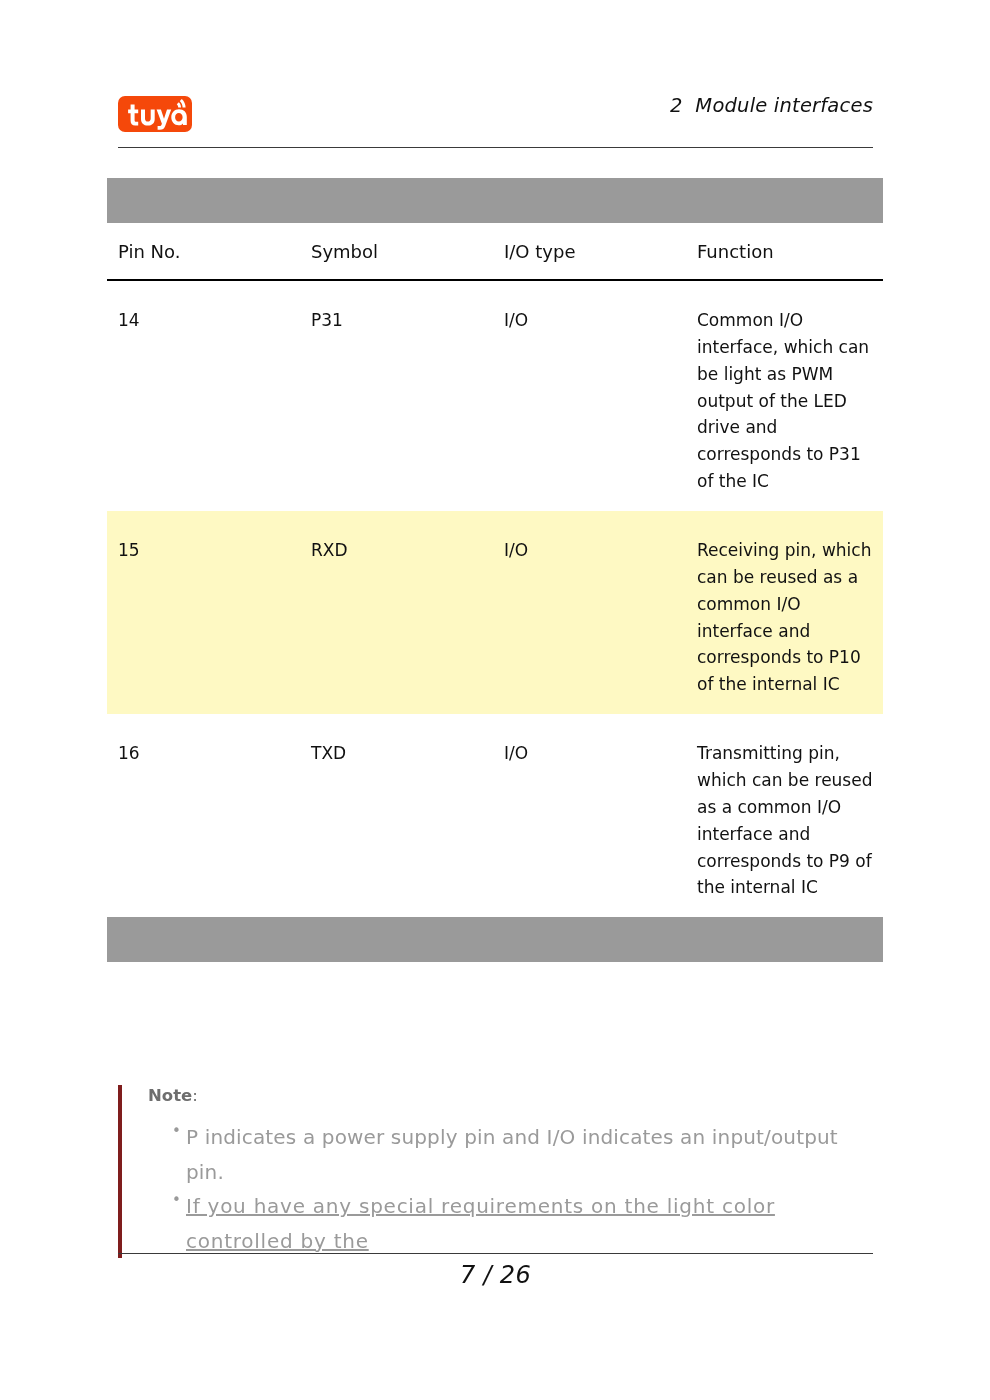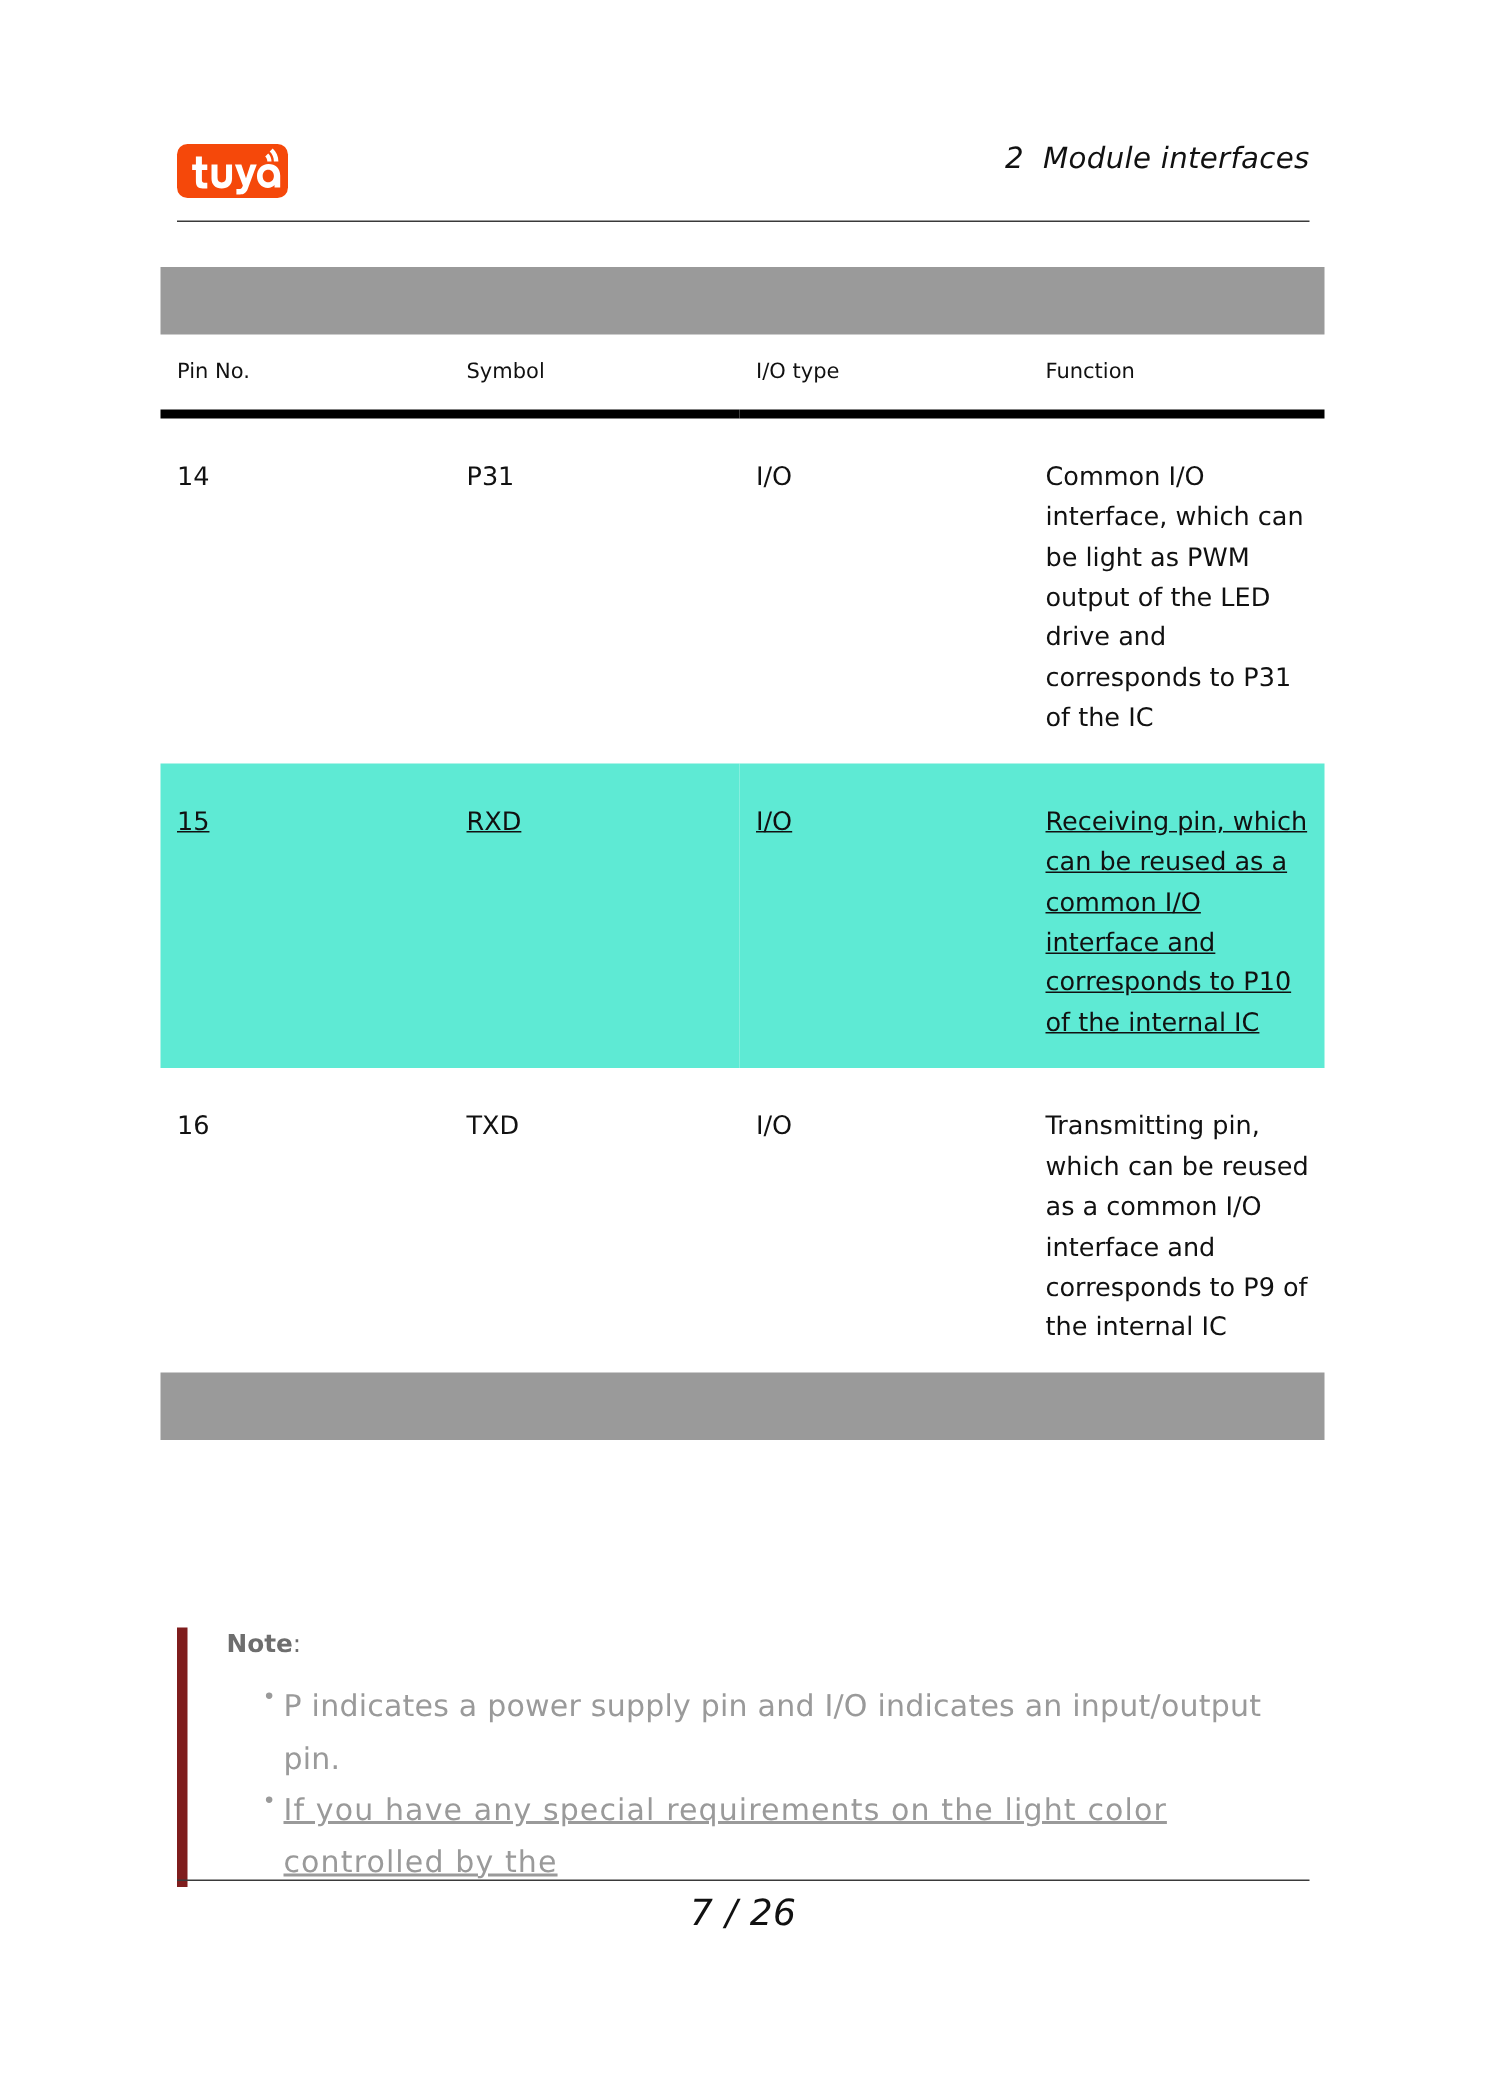--- a/index.html
+++ b/index.html
@@ -104,56 +104,55 @@
   }
 
   .pin-table col.c1 { width: 193px; }
   .pin-table col.c2 { width: 193px; }
   .pin-table col.c3 { width: 193px; }
   .pin-table col.c4 { width: 197px; }
 
   .pin-table th {
     text-align: left;
     font-weight: 400;
-    font-size: 14px;
+    font-size: 18px;
     color: #111111;
     padding: 15px 0 14px 11px;
-    border-bottom: 6px solid #000000;
+    border-bottom: 2px solid #000000;
     vertical-align: top;
     line-height: 1.5;
   }
 
   .pin-table td {
     text-align: left;
     font-size: 17px;
     color: #111111;
     padding: 26px 14px 16px 11px;
     vertical-align: top;
     line-height: 1.58;
     border: none;
   }
 
   .pin-table tr.striped td {
-    background: #5eead4;
-    text-decoration: underline;
+    background: #fef9c3;
   }
 
   .fn-cell {
     padding-right: 6px !important;
   }
 
   
   .note-block {
     position: absolute;
     left: 118px;
     top: 1085px;
     width: 760px;
     padding-left: 26px;
     box-sizing: border-box;
-    border-left: 7px solid #7f1d1d;
+    border-left: 4px solid #7f1d1d;
     min-height: 108px;
   }
   .note-title {
     font-size: 16.5px;
     font-weight: 700;
     color: #6e6e6e;
     margin: 0 0 14px 0;
     line-height: 1.3;
   }
   .note-title .colon {

